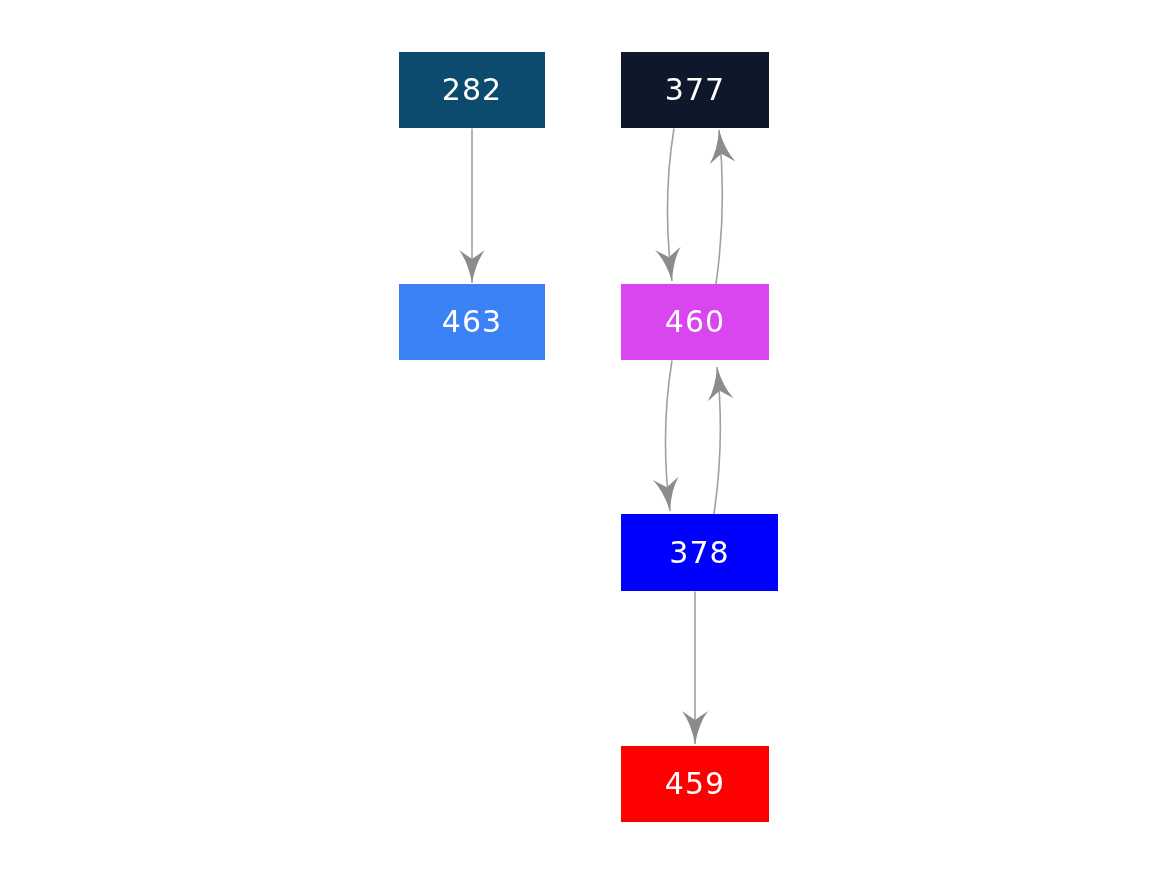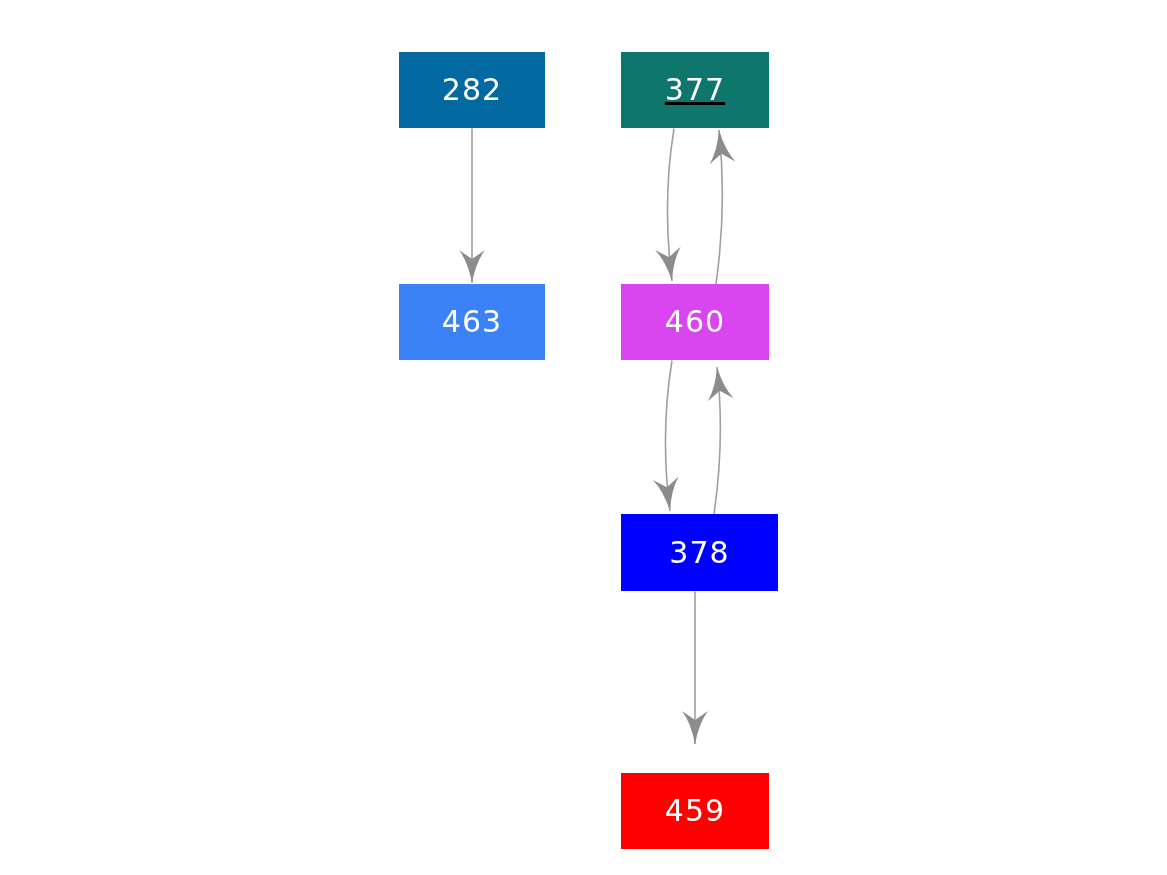--- a/index.html
+++ b/index.html
@@ -47,32 +47,32 @@
     <g id="edges">
         <path d="M 472 128.5 L 472 283" fill="none" stroke="#a0a0a0" stroke-width="1.6" marker-end="url(#arrowhead)"></path>
         <path d="M 674 128.5 Q 662 202 672 281" fill="none" stroke="#a0a0a0" stroke-width="1.6" marker-end="url(#arrowhead)"></path>
         <path d="M 716 284 Q 727 206 719 130" fill="none" stroke="#a0a0a0" stroke-width="1.6" marker-end="url(#arrowhead)"></path>
         <path d="M 672 360.5 Q 660 434 670 511" fill="none" stroke="#a0a0a0" stroke-width="1.6" marker-end="url(#arrowhead)"></path>
         <path d="M 714 514 Q 725 438 717 367" fill="none" stroke="#a0a0a0" stroke-width="1.6" marker-end="url(#arrowhead)"></path>
         <path d="M 695 591.5 L 695 744" fill="none" stroke="#a0a0a0" stroke-width="1.6" marker-end="url(#arrowhead)"></path>
       </g>
   </svg>
   <div id="nodes">
-      <div class="node" style="left: 399px; top: 52px; width: 146px; height: 76px; background: #0369a1;">
+      <div class="node" style="left: 399px; top: 52px; width: 146px; height: 76px; background: #0c4a6e;">
         <span>282</span>
       </div>
       <div class="node" style="left: 399px; top: 284px; width: 146px; height: 76px; background: #3b82f6;">
         <span>463</span>
       </div>
-      <div class="node" style="left: 621px; top: 52px; width: 148px; height: 76px; background: #0f766e; text-decoration: underline;">
+      <div class="node" style="left: 621px; top: 52px; width: 148px; height: 76px; background: #0f172a;">
         <span>377</span>
       </div>
       <div class="node" style="left: 621px; top: 284px; width: 148px; height: 76px; background: #d946ef;">
         <span>460</span>
       </div>
       <div class="node" style="left: 621px; top: 514px; width: 157px; height: 77px; background: rgb(0, 0, 255);">
         <span>378</span>
       </div>
-      <div class="node" style="left: 621px; top: 746px; width: 148px; height: 76px; background: rgb(255, 0, 0); margin-top: 27px;">
+      <div class="node" style="left: 621px; top: 746px; width: 148px; height: 76px; background: rgb(255, 0, 0);">
         <span>459</span>
       </div>
     </div>
 </div>
 
 </body></html>

